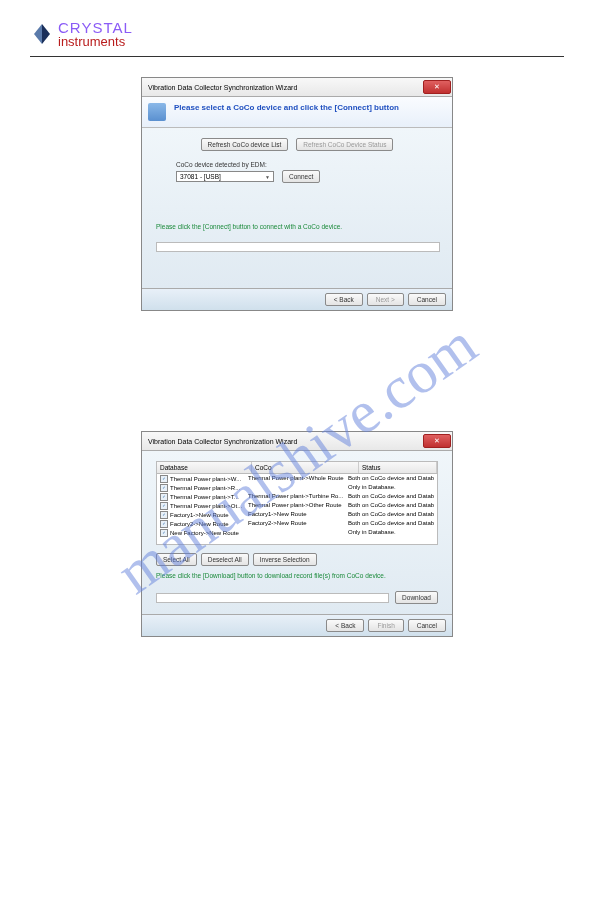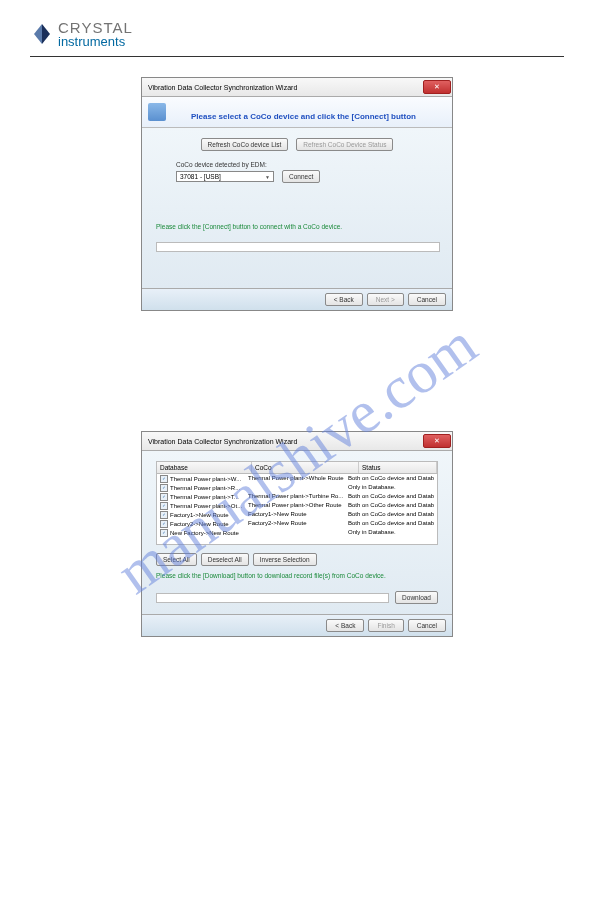--- a/index.html
+++ b/index.html
@@ -1,28 +1,28 @@
 <!DOCTYPE html>
 <html><head>
 <meta charset="utf-8">
 <style>
 body { margin: 0; font-family: Arial, sans-serif; background: #fff; width: 594px; height: 918px; position: relative; }
 .page { padding: 20px 30px; }
 .header-logo { display: flex; align-items: center; gap: 4px; margin-bottom: 8px; }
 .logo-diamond { width: 24px; height: 24px; position: relative; }
 .logo-diamond svg { width: 100%; height: 100%; }
 .logo-text { display: flex; flex-direction: column; line-height: 1; }
-.logo-top { font-size: 15px; letter-spacing: 1px; color: #737373; font-weight: 400; }
-.logo-bottom { font-size: 13px; color: #0369a1; font-weight: 300; }
+.logo-top { font-size: 15px; letter-spacing: 1px; color: #8b5cf6; font-weight: 400; }
+.logo-bottom { font-size: 13px; color: #b91c1c; font-weight: 300; }
 .hr-line { border: none; border-top: 1px solid #333; margin: 4px 0 20px 0; }
 
 .dialog { border: 1px solid #888; background: #f0f0f0; width: 310px; margin: 0 auto 120px auto; font-size: 7px; }
 .titlebar { background: linear-gradient(#f8f8f8, #e8e8e8); padding: 2px 0 2px 6px; display: flex; align-items: center; justify-content: space-between; border-bottom: 1px solid #aaa; }
 .close-btn { background: linear-gradient(#e06060, #c03030); color: #fff; width: 26px; height: 12px; display: flex; align-items: center; justify-content: center; font-size: 7px; border: 1px solid #a02020; border-radius: 2px; margin-right: 1px; }
-.wiz-header { background: linear-gradient(#fafcff, #e8f0fa); padding: 6px; display: flex; align-items: flex-end; gap: 25px; border-bottom: 1px solid #bbb; }
+.wiz-header { background: linear-gradient(#fafcff, #e8f0fa); padding: 6px; display: flex; align-items: flex-start; gap: 8px; border-bottom: 1px solid #bbb; }
 .wiz-icon { width: 18px; height: 18px; background: linear-gradient(#8ab8e8, #5a90d0); border-radius: 2px; }
 .wiz-title { color: #2050c0; font-weight: bold; font-size: 8px; }
 .wiz-body { background: linear-gradient(#f0f6fa, #e0eaf2); padding: 10px 14px; min-height: 140px; position: relative; }
 .btn { background: linear-gradient(#fafafa, #e4e4e4); border: 1px solid #8a8a8a; border-radius: 2px; padding: 2px 6px; font-size: 6.5px; color: #333; display: inline-block; }
 .btn.disabled { color: #999; }
 .btn-row { display: flex; gap: 8px; margin-bottom: 10px; justify-content: center; }
 .field-label { font-size: 6.5px; color: #333; margin-bottom: 2px; }
 .combo-row { display: flex; gap: 8px; align-items: center; margin-bottom: 40px; }
 .combo { background: #fff; border: 1px solid #888; padding: 1px 3px; font-size: 6.5px; width: 90px; display: flex; justify-content: space-between; align-items: center; }
 .combo-arrow { font-size: 5px; color: #555; }

